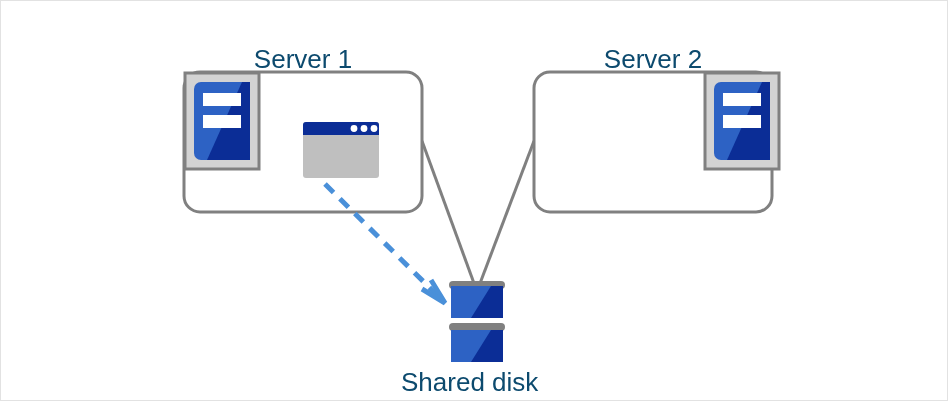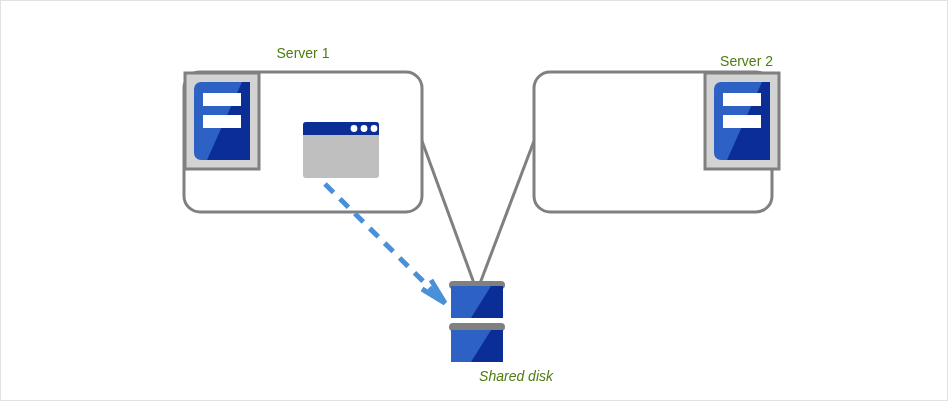--- a/index.html
+++ b/index.html
@@ -19,30 +19,30 @@
   }
   .svg-layer {
     position: absolute;
     left: 0;
     top: 0;
     width: 948px;
     height: 401px;
   }
   .label {
     position: absolute;
-    color: #4d7c0f;
+    color: #0c4a6e;
     font-family: "Liberation Sans", sans-serif;
-    font-size: 14px;
+    font-size: 26px;
     line-height: 1;
     white-space: pre;
   }
   #server1-title { left: 182px; top: 45px; width: 240px; text-align: center; }
-  #server2-title { left: 532px; top: 53px; width: 240px; text-align: right; }
+  #server2-title { left: 532px; top: 45px; width: 240px; text-align: center; }
   #app-a-title   { left: 262px; top: 93px; width: 158px; text-align: center; }
-  #shared-disk-title { left: 400px; top: 368px; width: 152px; text-align: right; font-style: italic; }
+  #shared-disk-title { left: 400px; top: 368px; width: 152px; text-align: left; }
 </style>
 </head>
 <body>
 
 <div id="canvas">
 
   <svg class="svg-layer" viewBox="0 0 948 401" xmlns="http://www.w3.org/2000/svg">
 
     <defs>
 

